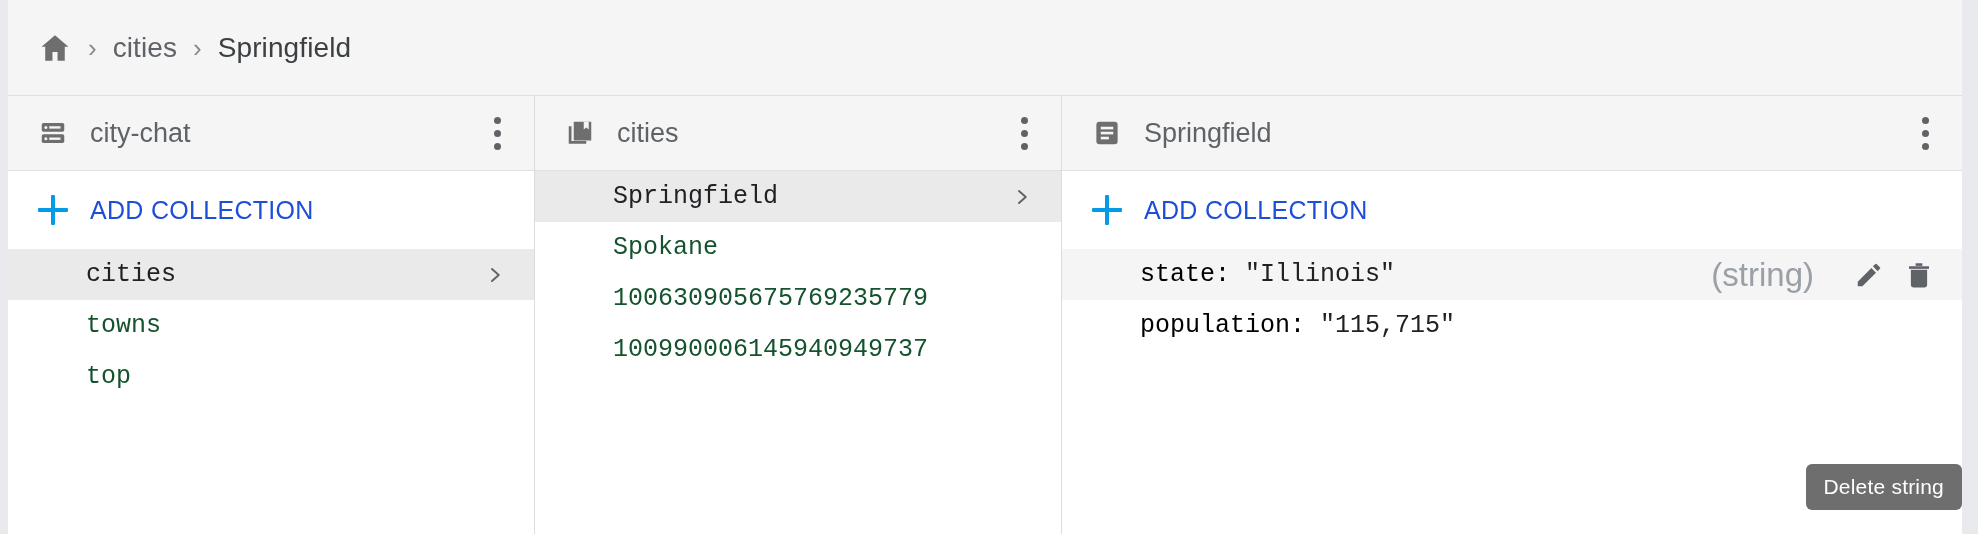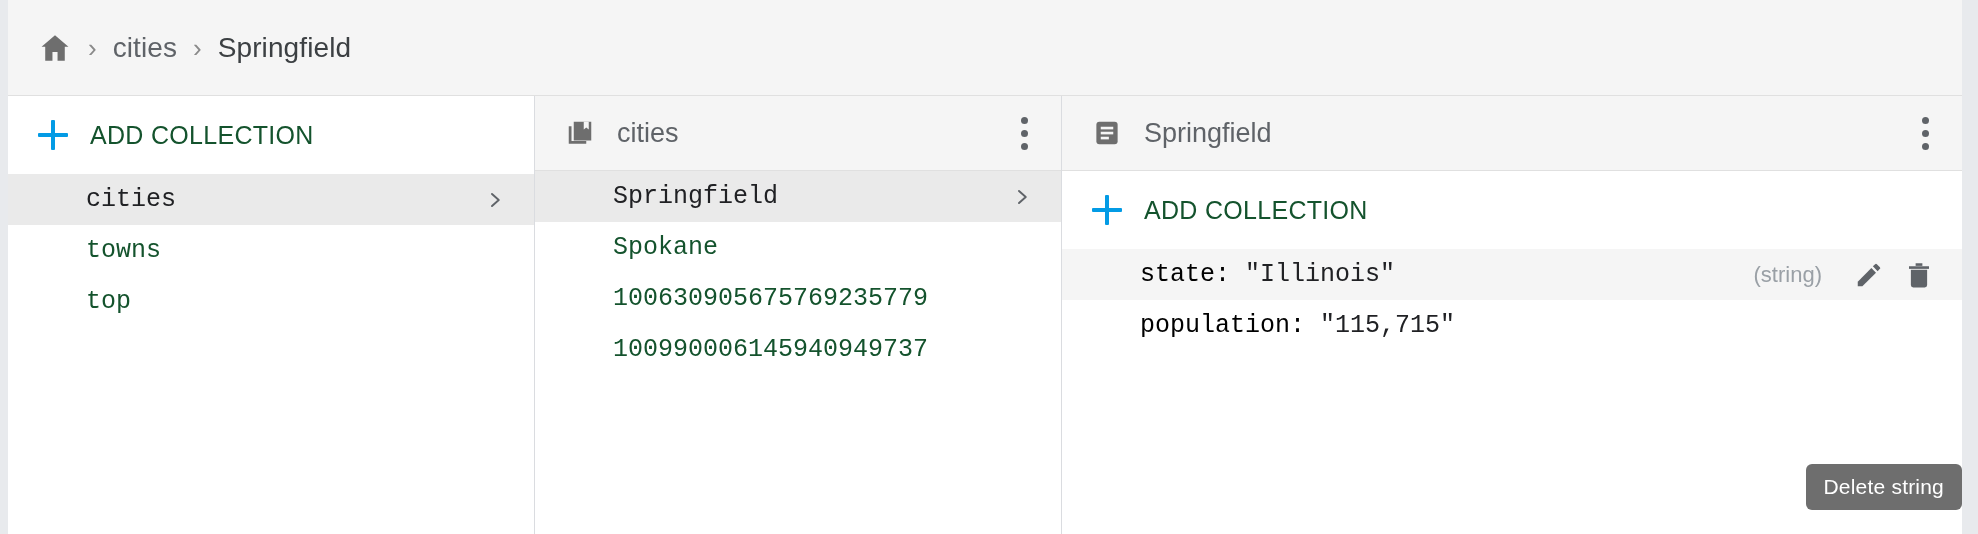--- a/index.html
+++ b/index.html
@@ -164,21 +164,21 @@
     content: "";
     position: absolute;
     background: #039be5;
     border-radius: 1px;
   }
   .add-row .plus::before { left: 0; top: 13px; width: 30px; height: 4px; }
   .add-row .plus::after  { top: 0; left: 13px; height: 30px; width: 4px; }
 
   .add-row .add-label {
     font-size: 25px;
-    color: #14532d;
+    color: #1d4ed8;
     letter-spacing: .3px;
     white-space: nowrap;
   }
 
   
   .list-row {
     height: 51px;
     display: flex;
     align-items: center;
     padding: 0 24px 0 78px;
@@ -224,23 +224,23 @@
     font-size: 25px;
     white-space: nowrap;
     overflow: hidden;
     text-overflow: ellipsis;
   }
   .field-key { color: #000000; }
   .field-val { color: #202124; }
 
   .field-type {
     flex: 0 0 auto;
-    font-size: 22px;
+    font-size: 33px;
     color: #9aa0a6;
-    margin-right: 12px;
+    margin-right: 20px;
     white-space: nowrap;
   }
 
   .act-icon {
     width: 30px;
     height: 30px;
     flex: 0 0 auto;
     color: #5f6368;
     margin-left: 20px;
   }
@@ -278,20 +278,38 @@
       <span class="crumb-link">cities</span>
 
       <span class="crumb-sep">›</span>
 
       <span class="crumb-link current">Springfield</span>
     </div>
 
     <div class="panels">
 
       <div class="panel col-root">
+        <div class="panel-header">
+          <span class="hdr-icon">
+            <svg viewBox="0 0 24 24" fill="currentColor" aria-hidden="true">
+              <rect x="3" y="4" width="18" height="7" rx="1.4"></rect>
+              <rect x="3" y="13" width="18" height="7" rx="1.4"></rect>
+              <circle cx="6.3" cy="7.5" r="1.2" fill="#f5f5f5"></circle>
+              <circle cx="6.3" cy="16.5" r="1.2" fill="#f5f5f5"></circle>
+              <rect x="9" y="6.6" width="9" height="1.9" fill="#f5f5f5"></rect>
+              <rect x="9" y="15.6" width="9" height="1.9" fill="#f5f5f5"></rect>
+            </svg>
+          </span>
+          <span class="hdr-title">city-chat</span>
+          <span class="kebab">
+            <i></i>
+              <i></i>
+              <i></i>
+          </span>
+        </div>
 
         <div class="add-row">
           <span class="plus"></span>
           <span class="add-label">ADD COLLECTION</span>
         </div>
 
         <div class="list-row selected">
           <span class="row-label">cities</span>
           <span class="chev">
             <svg viewBox="0 0 24 24" fill="none" stroke="currentColor" stroke-width="2.6" stroke-linecap="round" stroke-linejoin="round">

